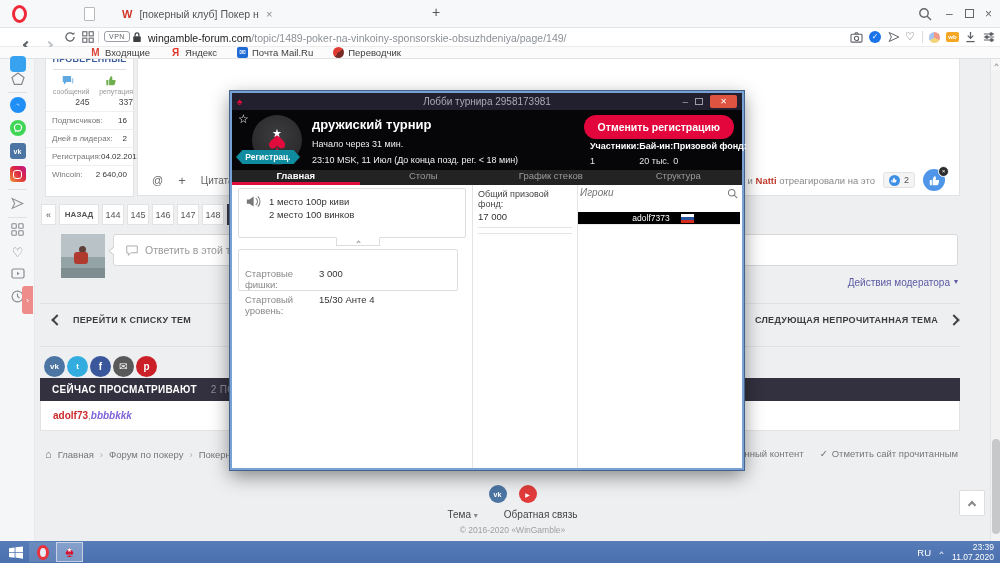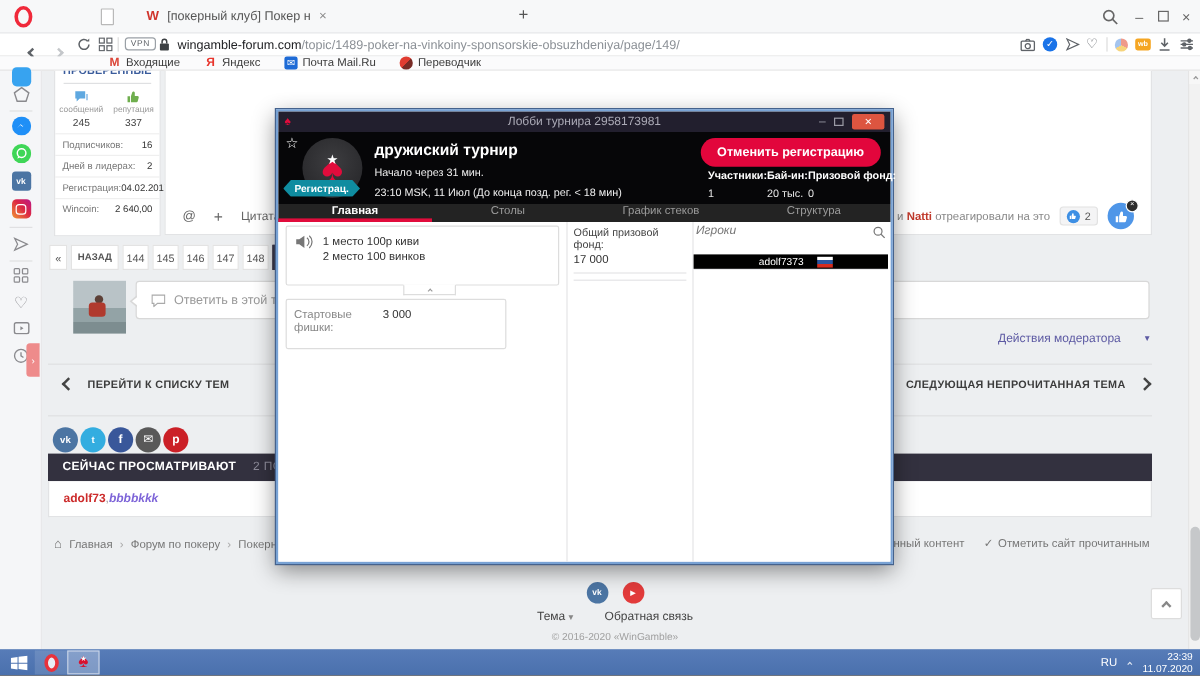--- a/index.html
+++ b/index.html
@@ -23,21 +23,21 @@
   .vthumb{position:absolute;left:1px;width:8px;background:#c6c8ca;border-radius:4px}
   .wbtn{font-size:12px;color:#666;line-height:28px}
   
   .chev{display:inline-block;width:6px;height:6px;border-right:2px solid #444;border-bottom:2px solid #444}
   .chev.l{transform:rotate(135deg)} .chev.r{transform:rotate(-45deg)} .chev.u{transform:rotate(-135deg)}
   
   .card{background:#fff;border:1px solid #e2e3e5}
   .profile{position:absolute;left:10px;top:-14px;width:89px;height:152px}
   .pgroup{margin-top:8px;text-align:center;font-size:9px;font-weight:bold;color:#3a5c9c;letter-spacing:.2px}
   .phr{height:1px;background:#dfe0e2;margin:5px 7px 0}
-  .pstats{display:flex;text-align:center;margin-top:5px}
+  .pstats{display:flex;text-align:right;margin-top:5px}
   .pstats>div{flex:1}
   .pstats .lb{font-size:7px;color:#999;margin-top:2px}
   .pstats .vl{font-size:8.5px;color:#444;margin-top:2px}
   .prow{display:flex;justify-content:space-between;border-top:1px solid #efefef;padding:4px 6px;font-size:8px}
   .prow .k{color:#777}.prow .v{color:#333}
   .postarea{position:absolute;left:102px;top:-14px;width:823px;height:151px}
   .pfoot{position:absolute;left:0;bottom:0;width:100%;height:30px;display:flex;align-items:center;justify-content:space-between;padding:0 14px}
   .pacts{display:flex;align-items:center;gap:15px;color:#666}
   .reacts{display:flex;align-items:center;gap:8px;font-size:9.5px;color:#888}
   .rbadge{display:flex;align-items:center;gap:4px;background:#f4f4f5;border:1px solid #e2e2e2;border-radius:3px;height:16px;padding:0 5px;font-size:9px;color:#555}
@@ -47,21 +47,21 @@
   .pag{position:absolute;left:6px;top:145px;display:flex;gap:3px}
   .pag .pb{height:21px;background:#fff;border:1px solid #e3e3e3;color:#555;font-size:9px;display:flex;align-items:center;justify-content:center}
   .pag .pb.num{width:22px}
   .pag .pb.act{background:#3c3b4e;border-color:#3c3b4e;color:#fff}
   .avatar{position:absolute;left:26px;top:175px;width:44px;height:44px;background:linear-gradient(#b9c3c7 0 52%,#93a3a6 52% 78%,#7d8d90 78%);overflow:hidden}
   .avatar i{position:absolute;left:13px;top:18px;width:14px;height:12px;background:#b03a2e;border-radius:3px}
   .avatar u{position:absolute;left:18px;top:12px;width:7px;height:7px;background:#5d4037;border-radius:50%}
   .bubble{position:absolute;left:78px;top:175px;width:845px;height:32px;background:#fff;border:1px solid #d8d8d8;border-radius:3px;display:flex;align-items:center;gap:7px;padding-left:12px;color:#999;font-size:10.5px}
   .bubble:before{content:"";position:absolute;left:-6px;top:11px;border-top:5px solid transparent;border-bottom:5px solid transparent;border-right:6px solid #d8d8d8}
   .bubble:after{content:"";position:absolute;left:-4.5px;top:12px;border-top:4px solid transparent;border-bottom:4px solid transparent;border-right:5px solid #fff}
-  .modlink{position:absolute;right:32px;top:218px;font-size:10px;color:#5d5aa3;display:flex;align-items:flex-start;gap:20px}
+  .modlink{position:absolute;right:32px;top:218px;font-size:10px;color:#5d5aa3;display:flex;align-items:flex-start;gap:4px}
   .hrline{position:absolute;height:1px;background:#dfe0e2}
   .navrow .t{font-size:9px;font-weight:bold;color:#3c3c3c;letter-spacing:.3px}
   .socrow{position:absolute;left:9px;top:297px;display:flex;gap:2px}
   .soc{width:21px;height:21px;border-radius:50%;color:#fff;display:flex;align-items:center;justify-content:center;font-weight:bold;font-size:8px}
   .darkbar{position:absolute;left:5px;top:319px;width:920px;height:23px;background:#33313f;display:flex;align-items:center;gap:14px;padding:0 12px}
   .viewers{position:absolute;left:5px;top:342px;width:920px;height:30px;background:#fff;border:1px solid #e2e3e5;border-top:none;display:flex;align-items:center;padding:0 12px;font-size:10px}
   .crumbs{position:absolute;left:10px;top:389px;display:flex;align-items:center;gap:6px;font-size:9.5px;color:#777}
   .crumbr{position:absolute;right:32px;top:389px;display:flex;align-items:center;gap:16px;font-size:9.5px;color:#777}
   .f-soc{position:absolute;left:0;top:426px;width:100%;display:flex;justify-content:center;gap:12px}
   .fsoc{width:18px;height:18px;border-radius:50%;color:#fff;display:flex;align-items:center;justify-content:center;font-weight:bold;font-size:7px}
@@ -499,24 +499,28 @@
           <path d="M11.5 3a5 5 0 010 8M13.8 1a8 8 0 010 12" stroke="#777" fill="none" stroke-width="1.2"></path>
         </svg>
         <div class="abs" style="left:30px;top:6px;line-height:13px;color:#333">
           <div>1 место 100р киви</div>
           <div>2 место 100 винков</div>
         </div>
       </div>
       <div class="coltab">
           <i class="chev u" style="width:3px;height:3px;border-width:1.5px;border-color:#999;margin-top:2px"></i>
         </div>
-      <div class="lbox" style="left:6px;top:64px;width:184px;height:42px;padding-top:5px">
+      <div class="lbox" style="left:6px;top:64px;width:220px;height:42px;padding-top:16px">
         <div class="kv">
             <span class="k">Стартовые фишки:</span>
             <span class="v">3 000</span>
+          </div>
+        <div class="kv">
+            <span class="k">Стартовый уровень:</span>
+            <span class="v">15/30 Анте 4</span>
           </div>
       </div>
 
       <div class="abs" style="left:246px;top:4px;width:94px">
         <div style="font-size:9px;color:#444">Общий призовой фонд:</div>
         <div style="font-size:9.5px;color:#333;margin-top:2px">17 000</div>
         <div class="mid-hr"></div>
         <div class="mid-hr"></div>
       </div>
 

